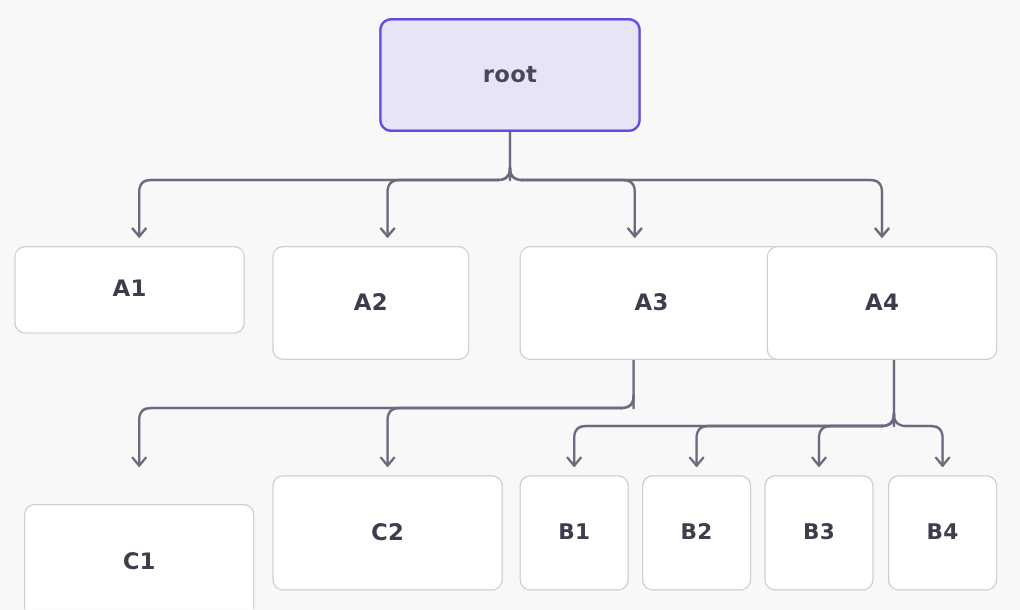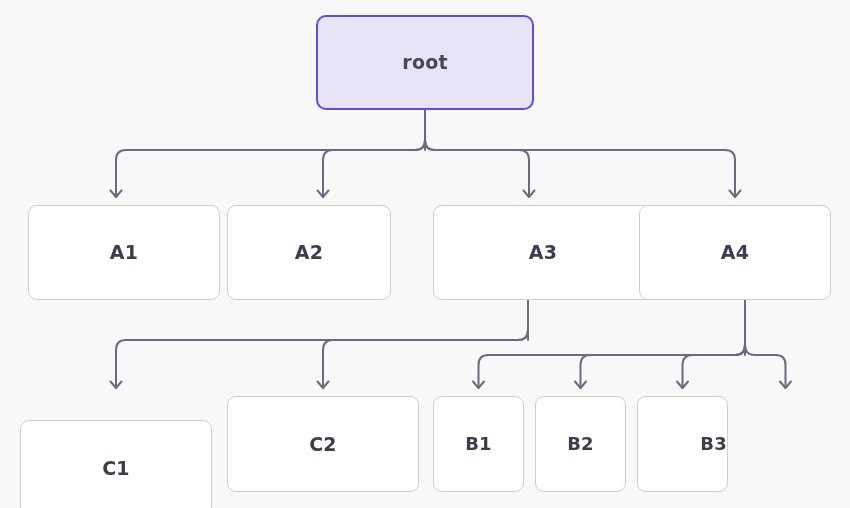--- a/index.html
+++ b/index.html
@@ -96,21 +96,21 @@
       <path d="M 677 381.5 L 682.5 388 L 688 381.5" fill="none" stroke="#6b6b80" stroke-width="2" stroke-linecap="round" stroke-linejoin="round"></path>
       <path d="M 745 345 Q 745 355 755 355" fill="none" stroke="#6b6b80" stroke-width="2" stroke-linecap="round" stroke-linejoin="round"></path>
       <path d="M 755 355 L 775.5 355 Q 785.5 355 785.5 365 L 785.5 388" fill="none" stroke="#6b6b80" stroke-width="2" stroke-linecap="round" stroke-linejoin="round"></path>
       <path d="M 780 381.5 L 785.5 388 L 791 381.5" fill="none" stroke="#6b6b80" stroke-width="2" stroke-linecap="round" stroke-linejoin="round"></path>
     </svg>
 
   <div class="node root-node" style="left:316px; top:15px; width:218px; height:95px;">
     <span class="node-label">root</span>
   </div>
 
-  <div class="node" style="left:28px; top:205px; width:192px; height:95px;">
+  <div class="node" style="left:12px; top:205px; width:192px; height:73px;">
     <span class="node-label">A1</span>
   </div>
 
   <div class="node" style="left:227px; top:205px; width:164px; height:95px;">
     <span class="node-label">A2</span>
   </div>
 
   <div class="node" style="left:433px; top:205px; width:220px; height:95px;">
     <span class="node-label">A3</span>
   </div>
@@ -128,18 +128,21 @@
   </div>
 
   <div class="node narrow" style="left:433px; top:396px; width:91px; height:96px;">
     <span class="node-label">B1</span>
   </div>
 
   <div class="node narrow" style="left:535px; top:396px; width:91px; height:96px;">
     <span class="node-label">B2</span>
   </div>
 
-  <div class="node narrow" style="left:637px; top:396px; width:91px; height:96px;justify-content:flex-end;">
+  <div class="node narrow" style="left:637px; top:396px; width:91px; height:96px;">
     <span class="node-label">B3</span>
   </div>
 
+  <div class="node narrow" style="left:740px; top:396px; width:91px; height:96px;">
+    <span class="node-label">B4</span>
+  </div>
 
 </div>
 
 </body></html>

